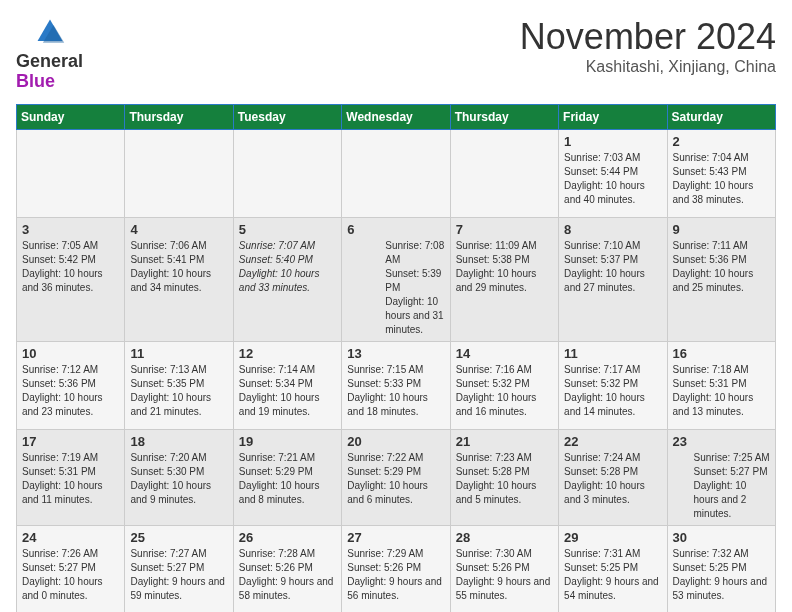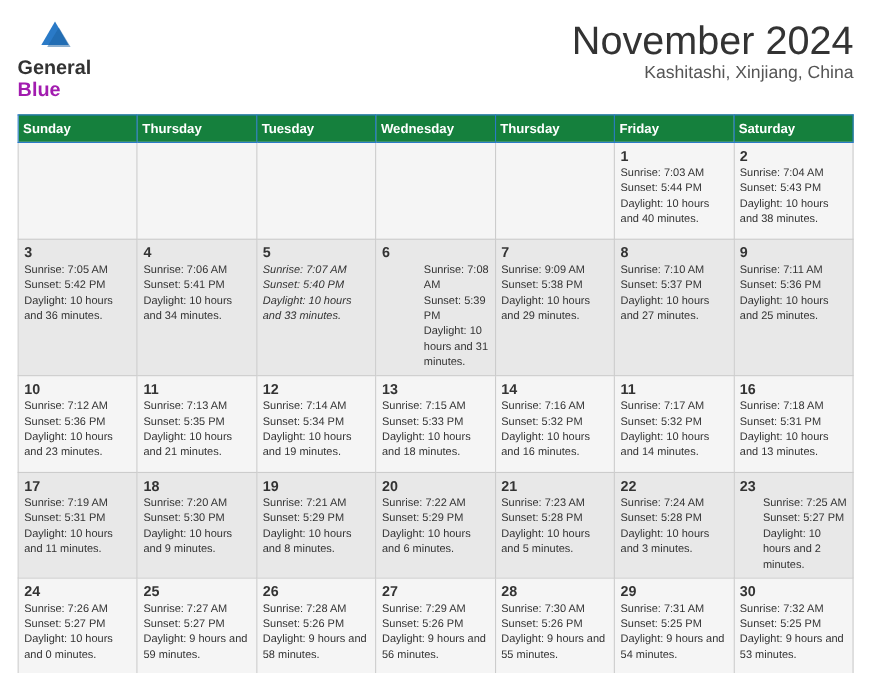--- a/index.html
+++ b/index.html
@@ -170,21 +170,21 @@
 Daylight: 10 hours and 33 minutes.</div>
         </td>
         <td>
           <span class="day-num">6</span>
           <div class="day-detail" style="white-space: pre-line; margin-left: 38px;">Sunrise: 7:08 AM
 Sunset: 5:39 PM
 Daylight: 10 hours and 31 minutes.</div>
         </td>
         <td>
           <span class="day-num">7</span>
-          <div class="day-detail" style="white-space: pre-line;">Sunrise: 9:09 AM
+          <div class="day-detail" style="white-space: pre-line;">Sunrise: 11:09 AM
 Sunset: 5:38 PM
 Daylight: 10 hours and 29 minutes.</div>
         </td>
         <td>
           <span class="day-num">8</span>
           <div class="day-detail" style="white-space: pre-line;">Sunrise: 7:10 AM
 Sunset: 5:37 PM
 Daylight: 10 hours and 27 minutes.</div>
         </td>
         <td>

